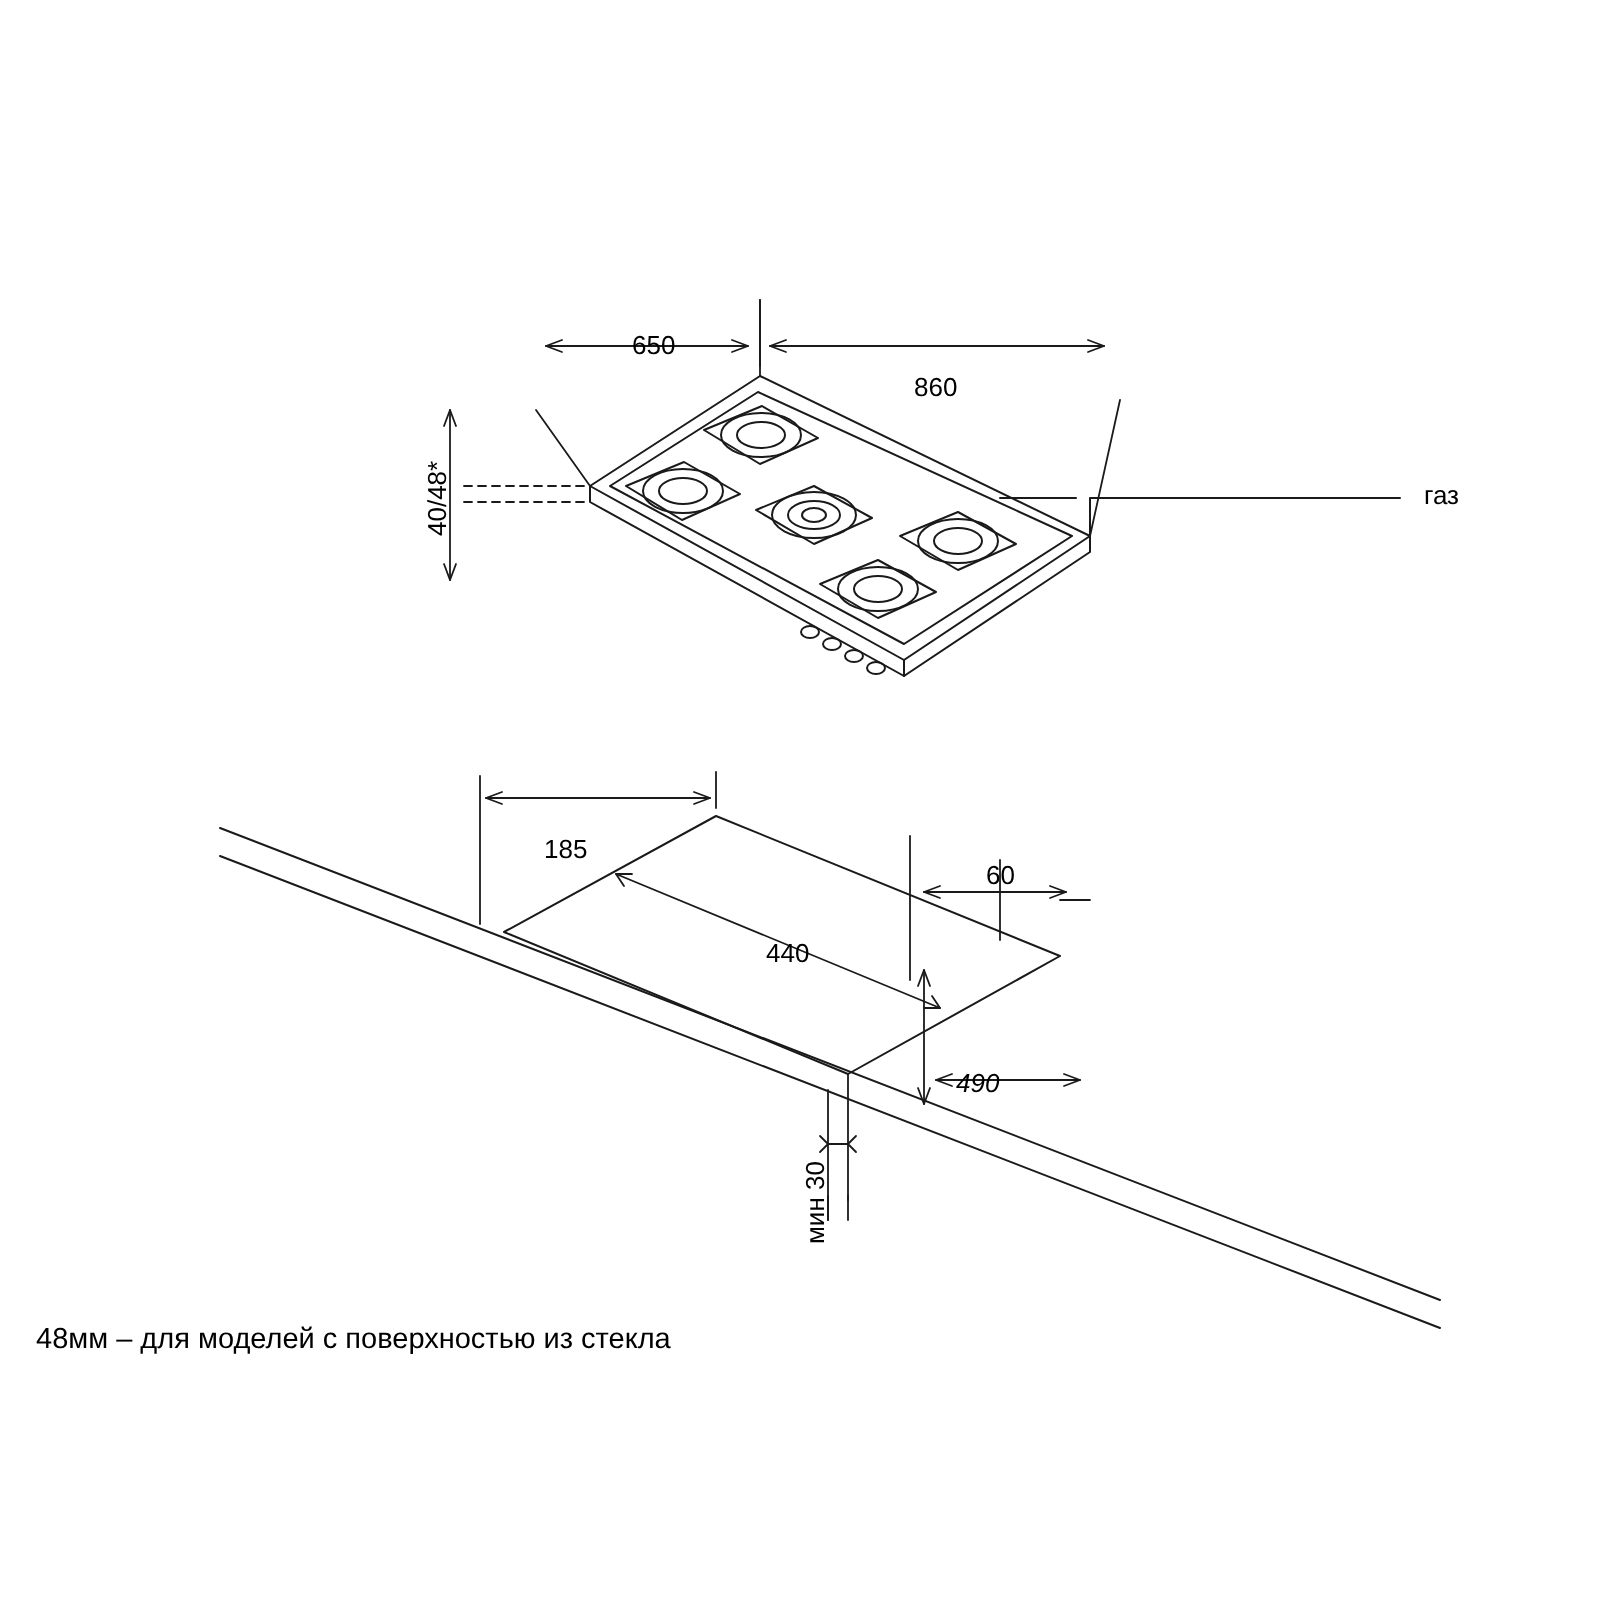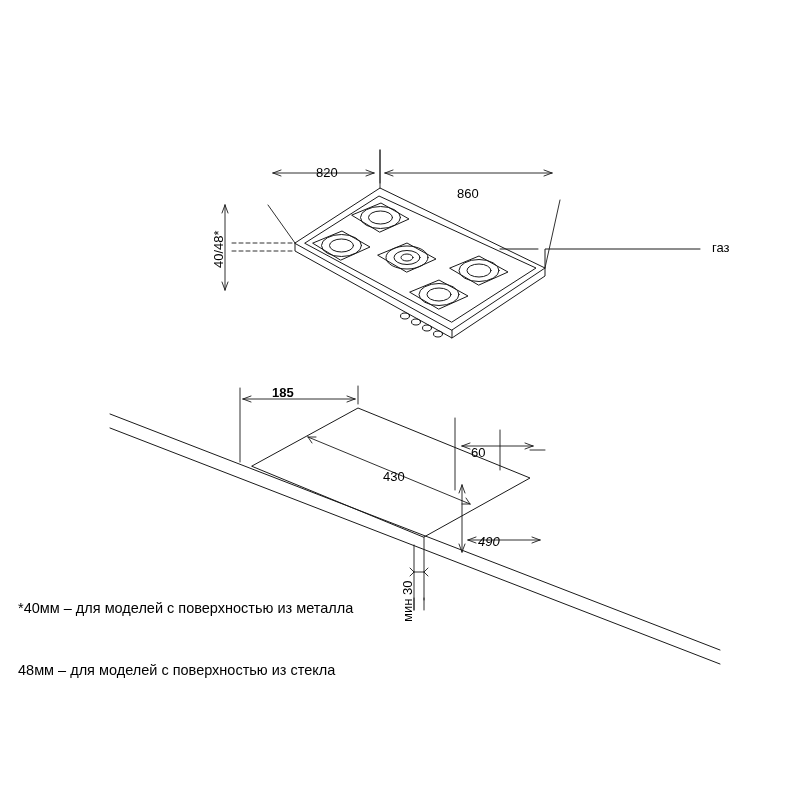--- a/index.html
+++ b/index.html
@@ -181,35 +181,34 @@
         <path d="M414,572 L424,572"></path>
         <path d="M414,572 L410,568 M414,572 L410,576"></path>
         <path d="M424,572 L428,568 M424,572 L428,576"></path>
         <path d="M414,598 L414,610"></path>
         <path d="M424,598 L424,610"></path>
       </g>
 
     </g>
   </svg>
 
-  <div class="dim-label" style="left:316px; top:166px;">820</div>
+  <div class="dim-label" style="left:316px; top:166px;">650</div>
 
   <div class="dim-label" style="left:457px; top:187px;">860</div>
 
   <div class="dim-label rot90" style="left:212px; top:268px;">40/48*</div>
 
   <div class="dim-label" style="left:712px; top:241px;text-align:center;">газ</div>
 
-  <div class="dim-label" style="left:272px; top:386px;font-weight:bold;">185</div>
-
-  <div class="dim-label" style="left:471px; top:431px;margin-top:15px;">60</div>
-
-  <div class="dim-label" style="left:383px; top:470px;">430</div>
+  <div class="dim-label" style="left:272px; top:418px;">185</div>
+
+  <div class="dim-label" style="left:493px; top:431px;">60</div>
+
+  <div class="dim-label" style="left:383px; top:470px;">440</div>
 
   <div class="dim-label" style="left:478px; top:535px;font-style:italic;">490</div>
 
   <div class="dim-label rot90" style="left:401px; top:622px;">мин 30</div>
 
-  <div class="note-line" style="left:18px; top:599px;">*40мм – для моделей с поверхностью  из металла</div>
 
   <div class="note-line" style="left:18px; top:625px;margin-top:36px;">48мм – для моделей с поверхностью из стекла</div>
 
 </div>
 
 </body></html>

